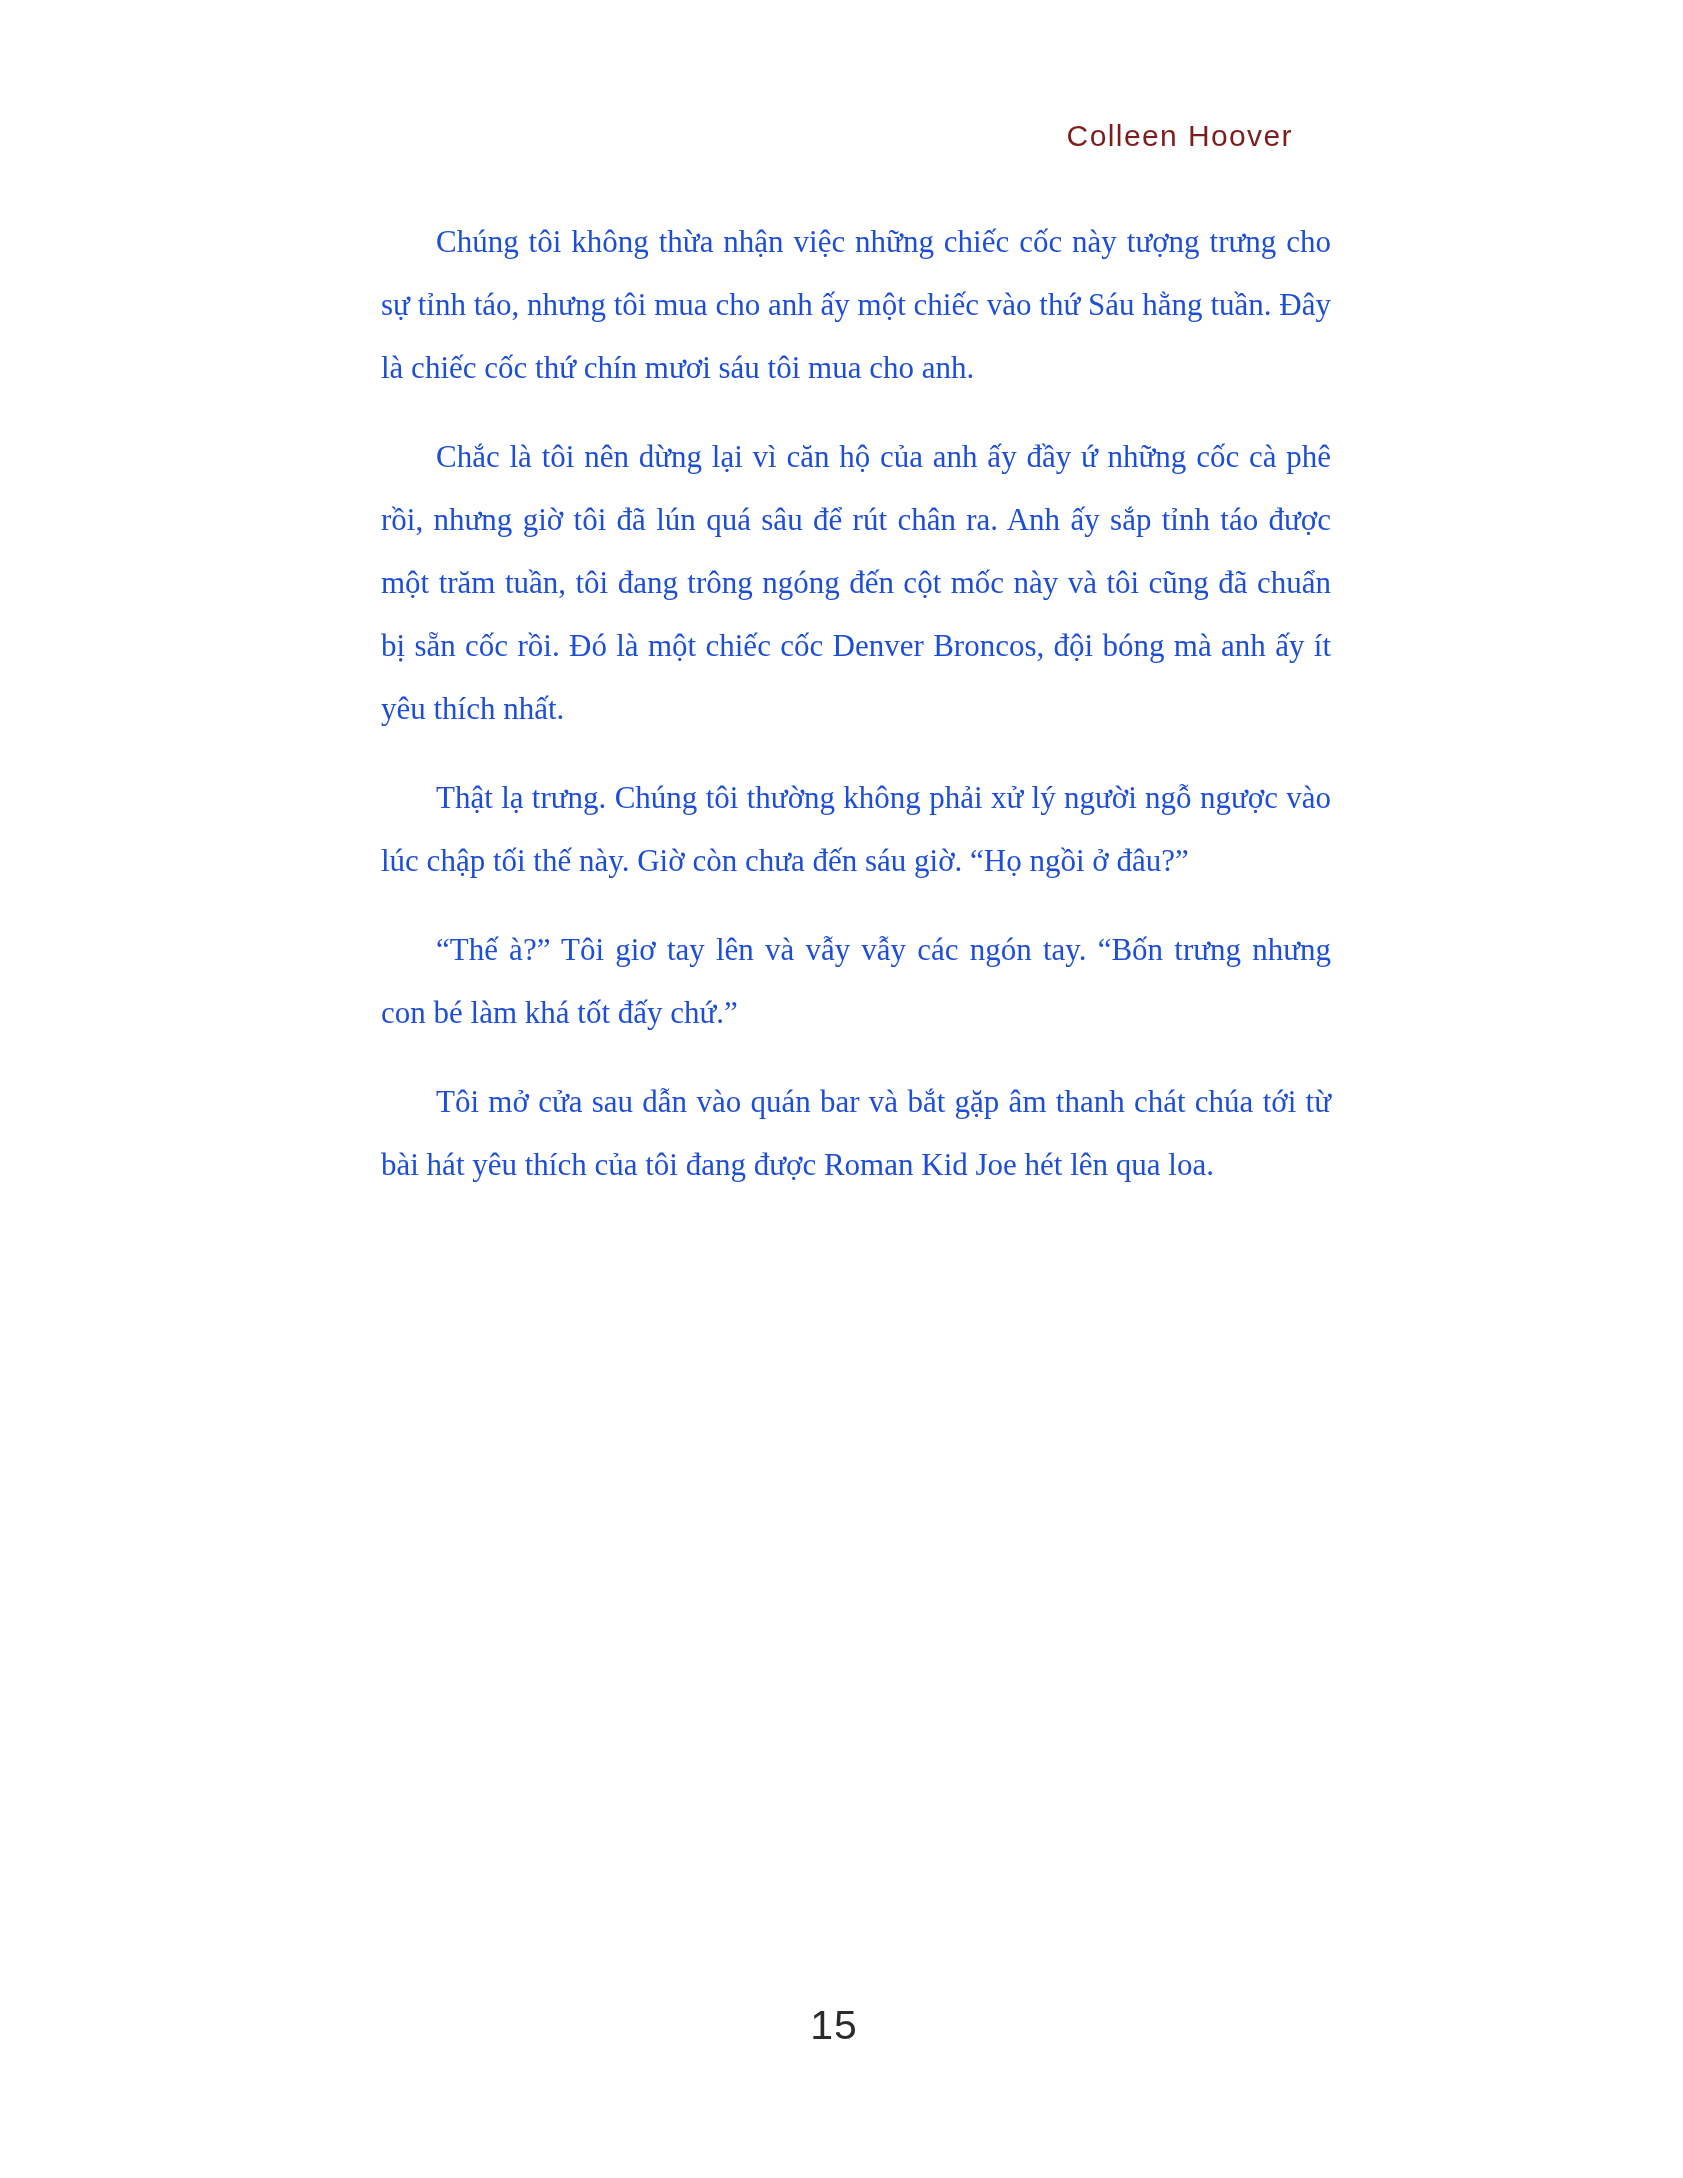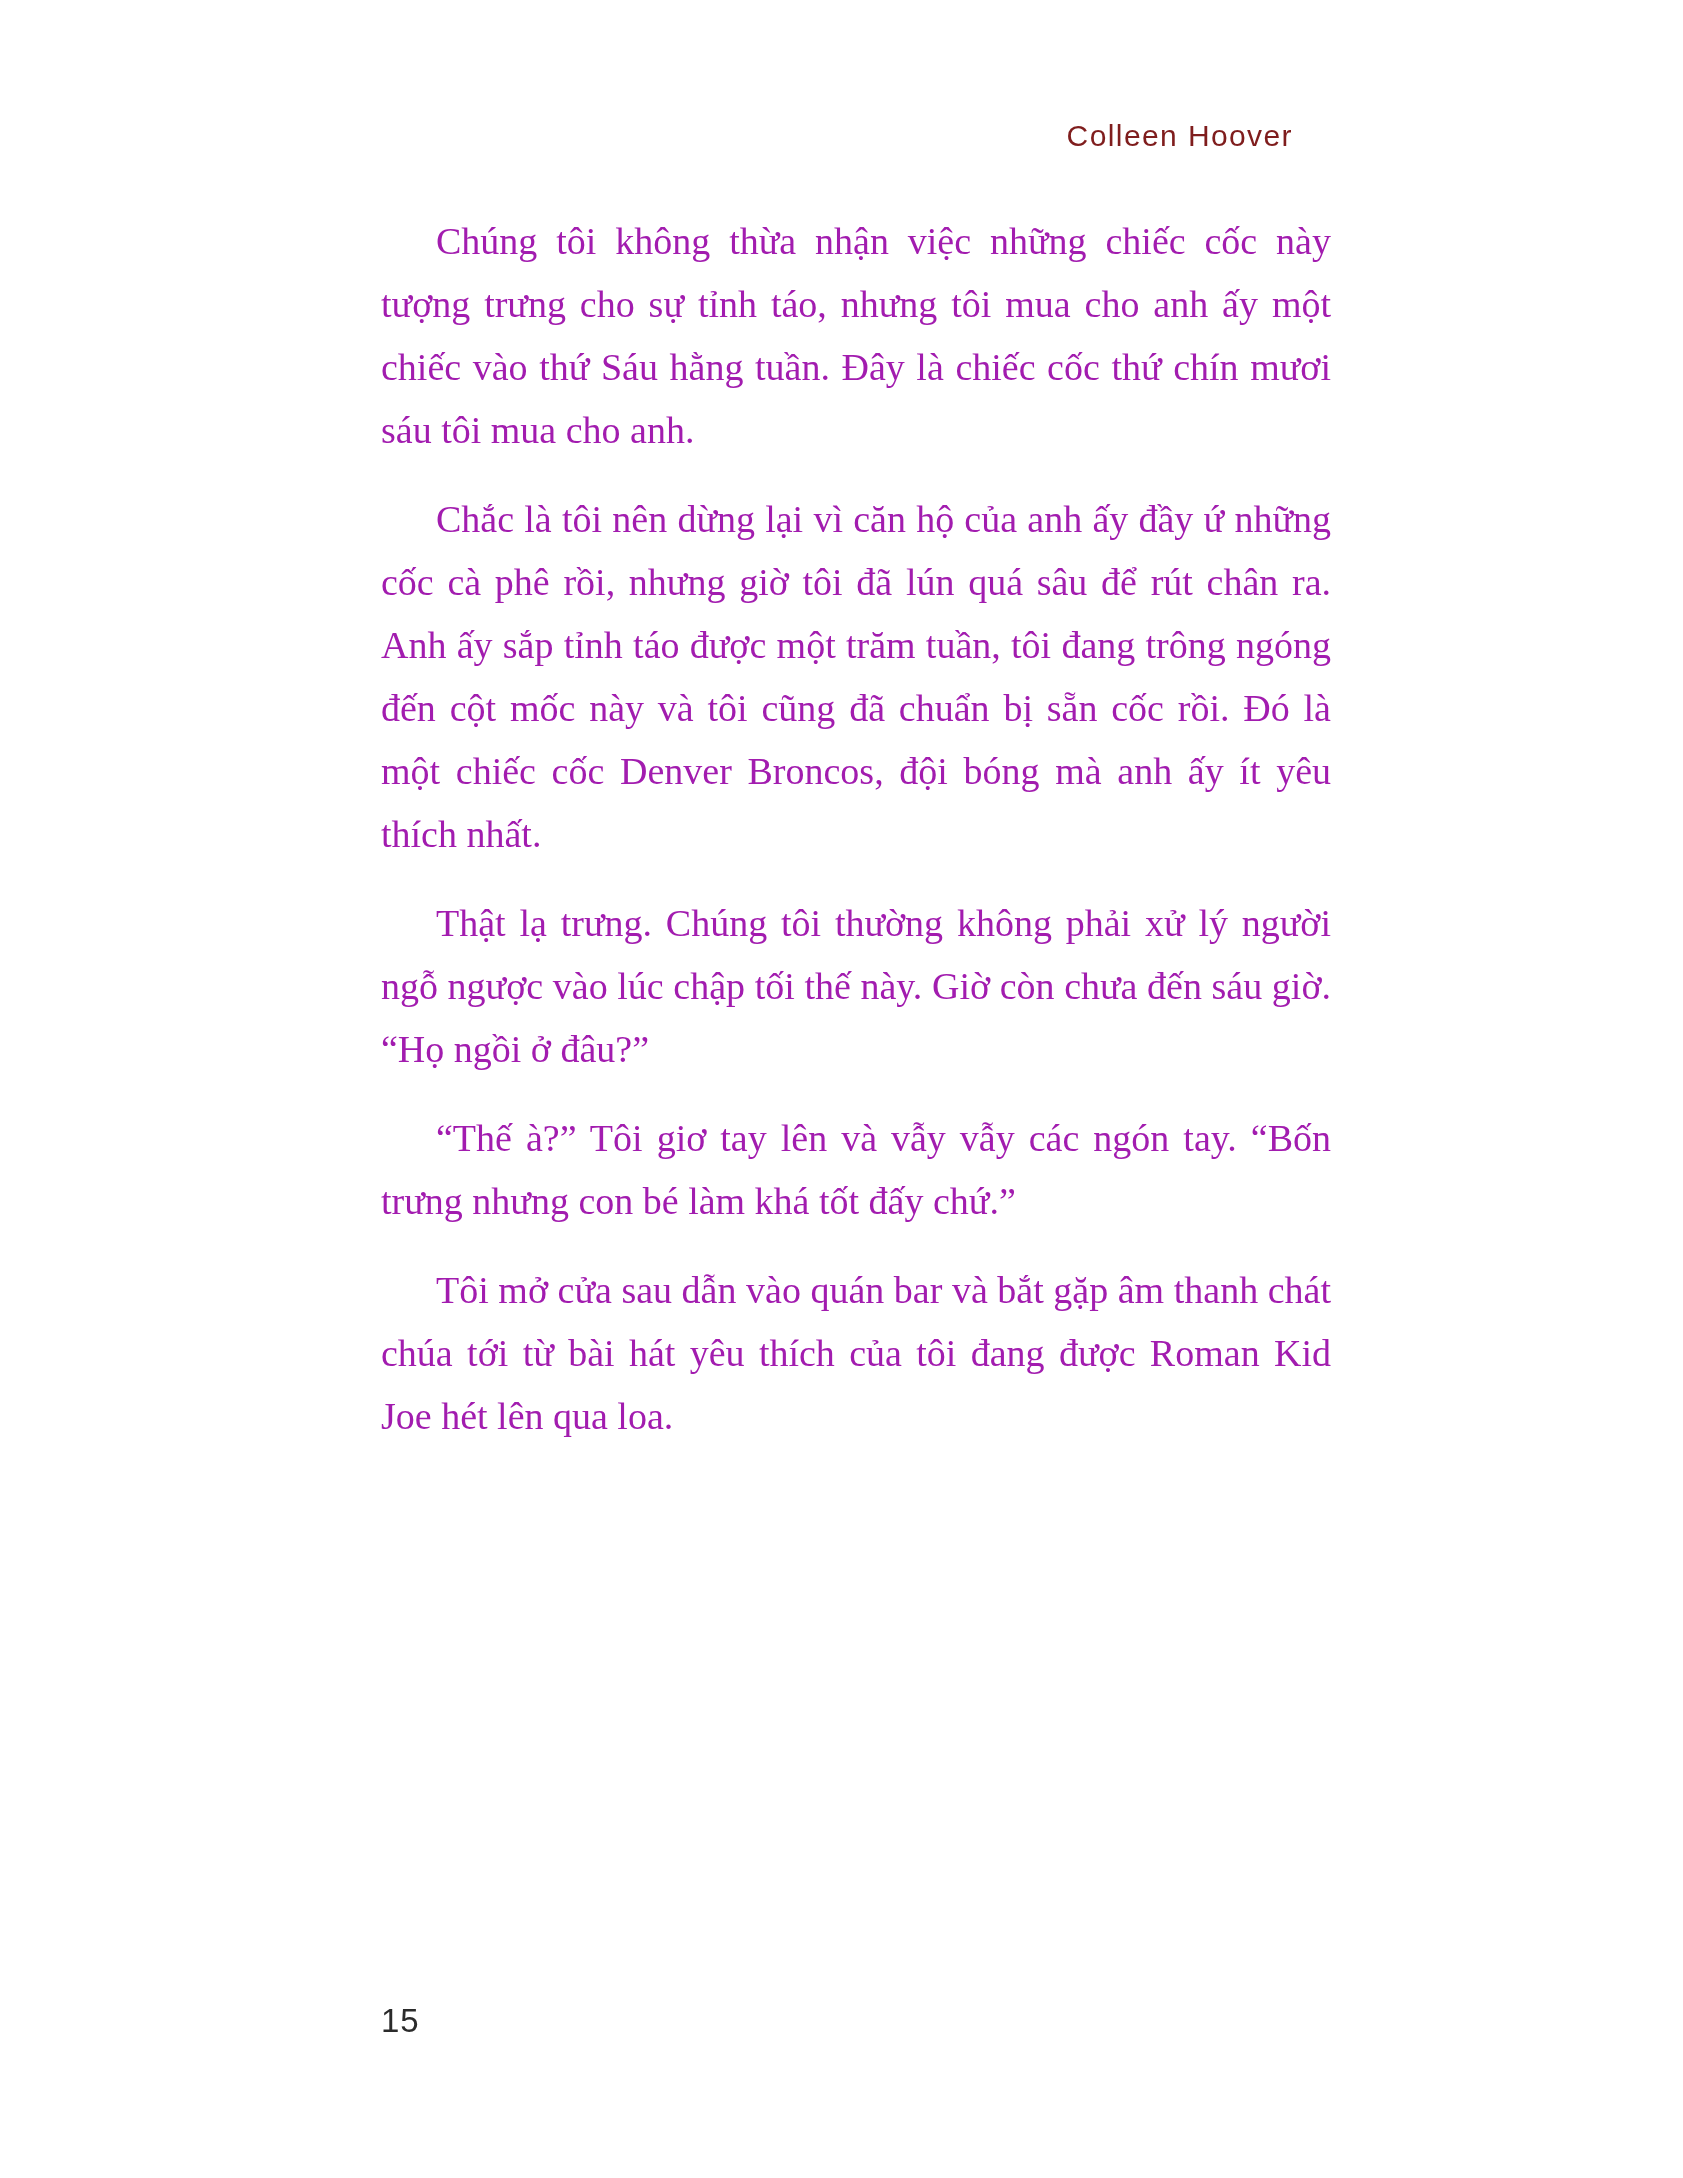--- a/index.html
+++ b/index.html
@@ -35,35 +35,36 @@
     color: #7f1d1d;
   }
   .text-block {
     position: absolute;
     top: 210px;
     left: 381px;
     width: 950px;
   }
   .text-block p {
     margin: 0 0 26px 0;
-    font-size: 38px;
+    font-size: 31px;
     line-height: 63px;
     text-align: justify;
     text-justify: inter-word;
     text-indent: 55px;
-    color: #a21caf;
+    color: #1d4ed8;
   }
   .page-number {
     position: absolute;
     top: 2002px;
-    left: 381px;
+    left: 359px;
     width: 950px;
+    text-align: center;
     font-family: "Liberation Sans", "DejaVu Sans", sans-serif;
     font-weight: 300;
-    font-size: 33px;
+    font-size: 41px;
     letter-spacing: 1px;
     color: #2b2b2b;
   }
 </style>
 </head>
 <body>
 
 <div class="page">
   <div class="running-header">Colleen Hoover</div>
 

